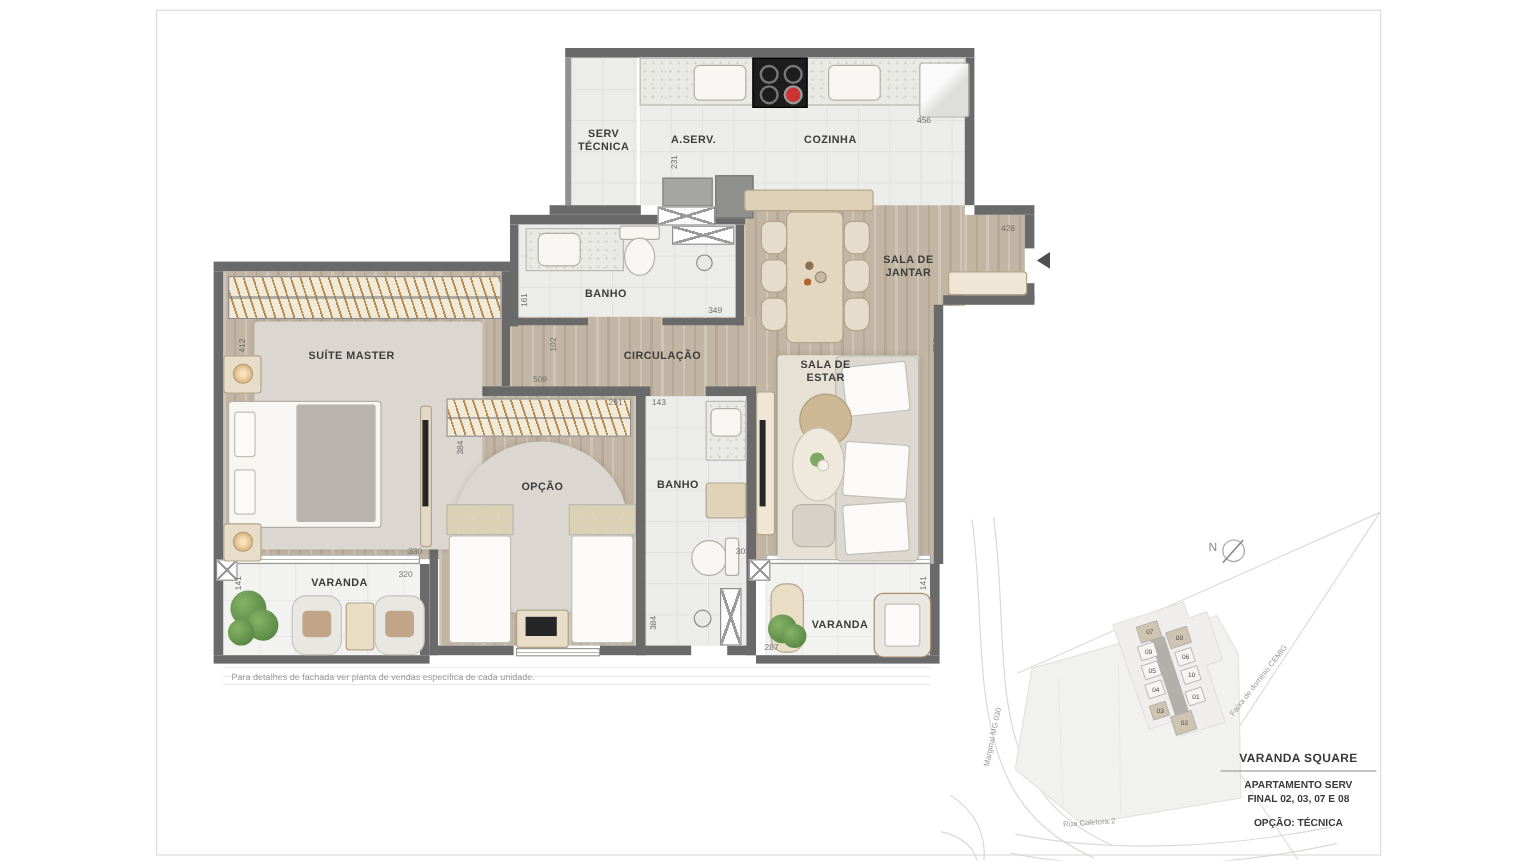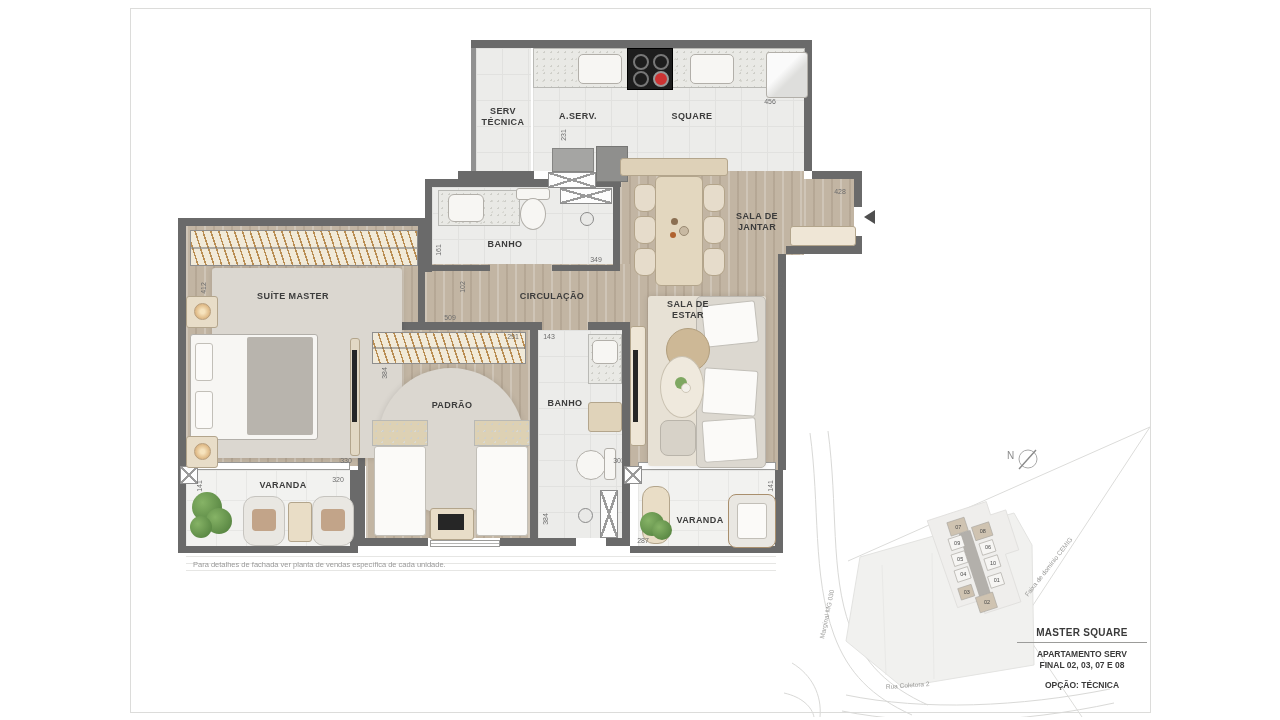--- a/index.html
+++ b/index.html
@@ -205,27 +205,27 @@
   <div class="abs furn" style="left:642px;top:486px;width:26px;height:56px;border-radius:12px;background:#e9ddc6;"></div>
   <div class="plantball" style="left:640px;top:512px;width:24px;height:24px;"></div>
   <div class="plantball" style="left:652px;top:520px;width:20px;height:20px;"></div>
   <div class="abs" style="left:728px;top:494px;width:46px;height:52px;border-radius:8px;background:#e9e7e2;border:1px solid #a98f6d;">
     <div class="abs pillow" style="left:8px;top:8px;width:28px;height:34px;"></div>
   </div>
 
   <div class="abs roomlabel" style="left:503px;top:117px;">SERV
 TÉCNICA</div>
   <div class="abs roomlabel" style="left:578px;top:117px;">A.SERV.</div>
-  <div class="abs roomlabel" style="left:692px;top:117px;">SQUARE</div>
+  <div class="abs roomlabel" style="left:692px;top:117px;">COZINHA</div>
   <div class="abs roomlabel" style="left:505px;top:245px;">BANHO</div>
   <div class="abs roomlabel" style="left:757px;top:222px;">SALA DE
 JANTAR</div>
   <div class="abs roomlabel" style="left:552px;top:297px;text-align:center;">CIRCULAÇÃO</div>
   <div class="abs roomlabel" style="left:293px;top:297px;">SUÍTE MASTER</div>
-  <div class="abs roomlabel" style="left:452px;top:406px;">PADRÃO</div>
+  <div class="abs roomlabel" style="left:452px;top:406px;">OPÇÃO</div>
   <div class="abs roomlabel" style="left:565px;top:404px;">BANHO</div>
   <div class="abs roomlabel" style="left:688px;top:310px;">SALA DE
 ESTAR</div>
   <div class="abs roomlabel" style="left:283px;top:486px;">VARANDA</div>
   <div class="abs roomlabel" style="left:700px;top:521px;">VARANDA</div>
 
   <div class="abs dim" style="left:770px;top:101px;">456</div>
   <div class="abs dim dimv" style="left:563px;top:135px;">231</div>
   <div class="abs dim" style="left:840px;top:191px;">428</div>
   <div class="abs dim dimv" style="left:438px;top:250px;">161</div>
@@ -317,19 +317,19 @@
     </g>
 
     <g font-family="Liberation Sans, sans-serif" font-size="6.5" fill="#9a9a98">
       <text transform="translate(42,214) rotate(-78)">Marginal MG 030</text>
       <text transform="translate(104,264) rotate(-4)">Rua Coletora 2</text>
       <text transform="translate(246,172) rotate(-52)">Faixa de domínio CEMIG</text>
     </g>
   </svg>
 
   <div class="abs tblock" style="left:1017px;top:627px;">
-    <div class="proj">MASTER SQUARE</div>
+    <div class="proj">VARANDA SQUARE</div>
     <hr>
     <div class="ln">APARTAMENTO SERV</div>
     <div class="ln">FINAL 02, 03, 07 E 08</div>
     <div class="ln" style="margin-top:8px;">OPÇÃO: TÉCNICA</div>
   </div>
 </div>
 
 </body></html>

